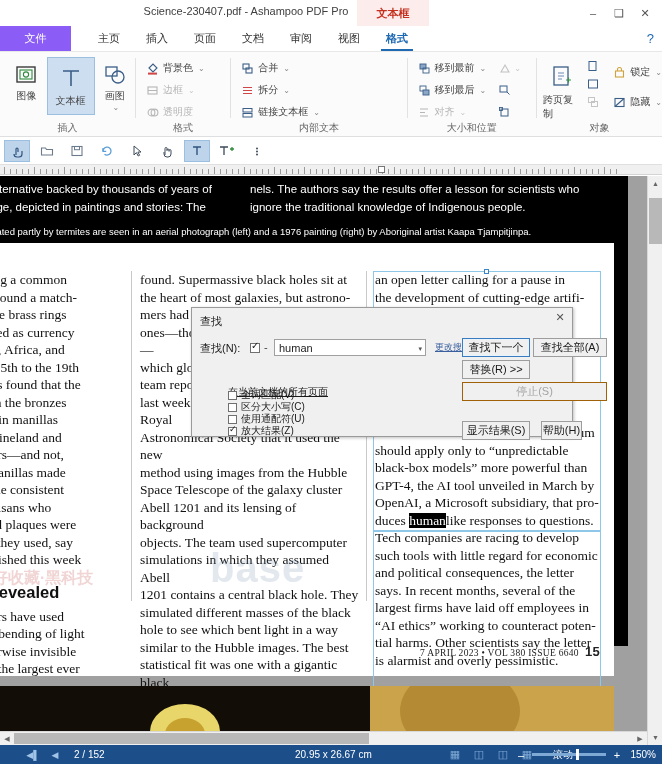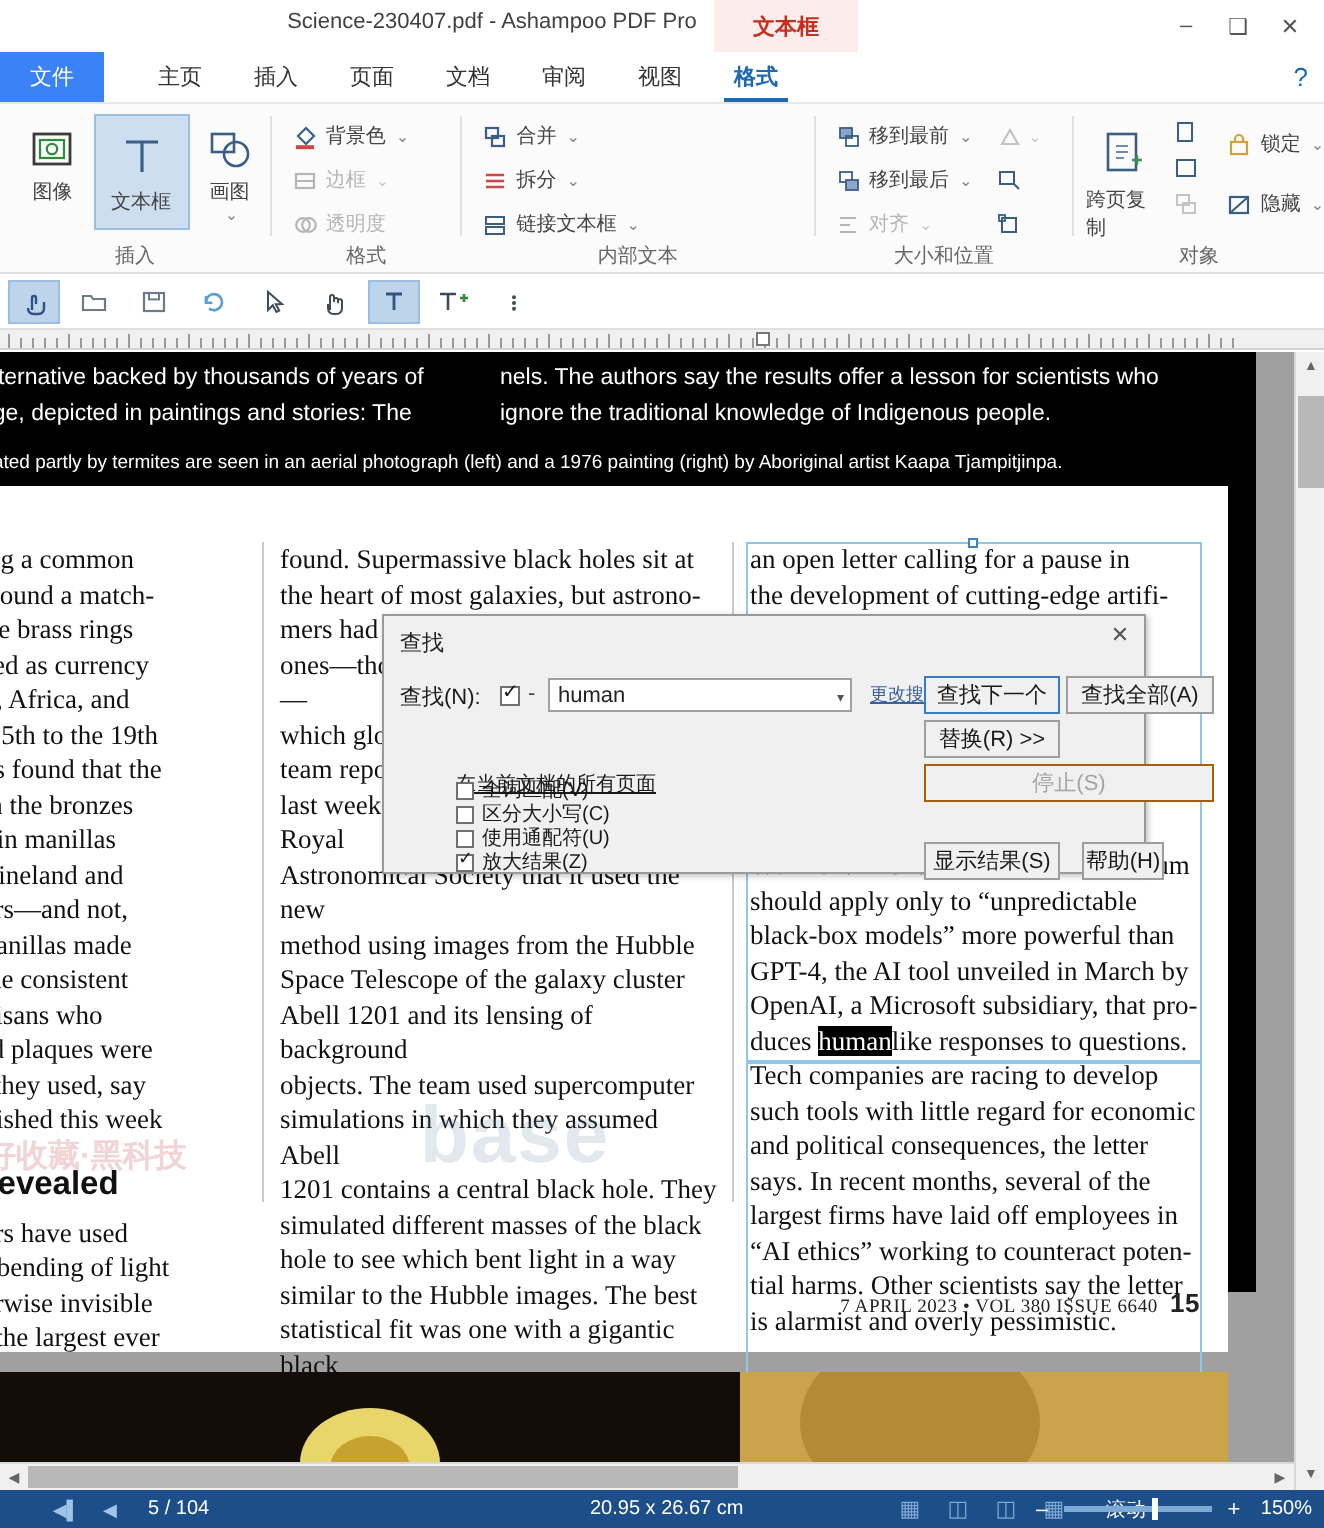--- a/index.html
+++ b/index.html
@@ -40,21 +40,21 @@
     color:#555; font-size:11px;
   }
 
   
   .ribbon-tabs {
     height: 26px; width:100%; background:#fff;
     display:flex; align-items:stretch; position:relative;
     border-bottom: 1px solid #e8e8e8;
   }
   .tab-file {
-    width: 52px; background:#3b82f6; color:#fff;
+    width: 71px; background:#8b5cf6; color:#fff;
     display:flex; align-items:center; justify-content:center;
     font-size:11px;
   }
   .tab {
     min-width:48px; padding:0 10px;
     display:flex; align-items:center; justify-content:center;
     font-size:11px; color:#333; position:relative;
   }
   .tab.spacer1 { width: 14px; padding:0; min-width:0;}
   .tab.active { color:#1f69b3; font-weight:bold; }
@@ -849,21 +849,21 @@
   <div class="dbtn" style="left:341px; top:30px; width:74px;">查找全部(A)</div>
   <div class="dbtn" style="left:270px; top:52px; width:68px;">替换(R) &gt;&gt;</div>
   <div class="dbtn disabled" style="left:270px; top:74px; width:145px;">停止(S)</div>
   <div class="dbtn" style="left:270px; top:113px; width:68px;">显示结果(S)</div>
   <div class="dbtn" style="left:349px; top:113px; width:41px;">帮助(H)</div>
 </div>
 
 <div class="statusbar">
   <span class="sb-ic" style="margin-left:22px;">◀▌</span>
   <span class="sb-ic">◀</span>
-  <span style="margin-left:8px;">5 / 104</span>
+  <span style="margin-left:8px;">2 / 152</span>
   <span class="sb-dim">20.95 x 26.67 cm</span>
   <span class="sb-icons">
     <span>▦</span>
     <span>◫</span>
     <span>◫</span>
     <span>▦</span>
   </span>
   <span class="sb-fit">滚动</span>
   <span class="zoomwrap">
     <span class="minus">–</span>

